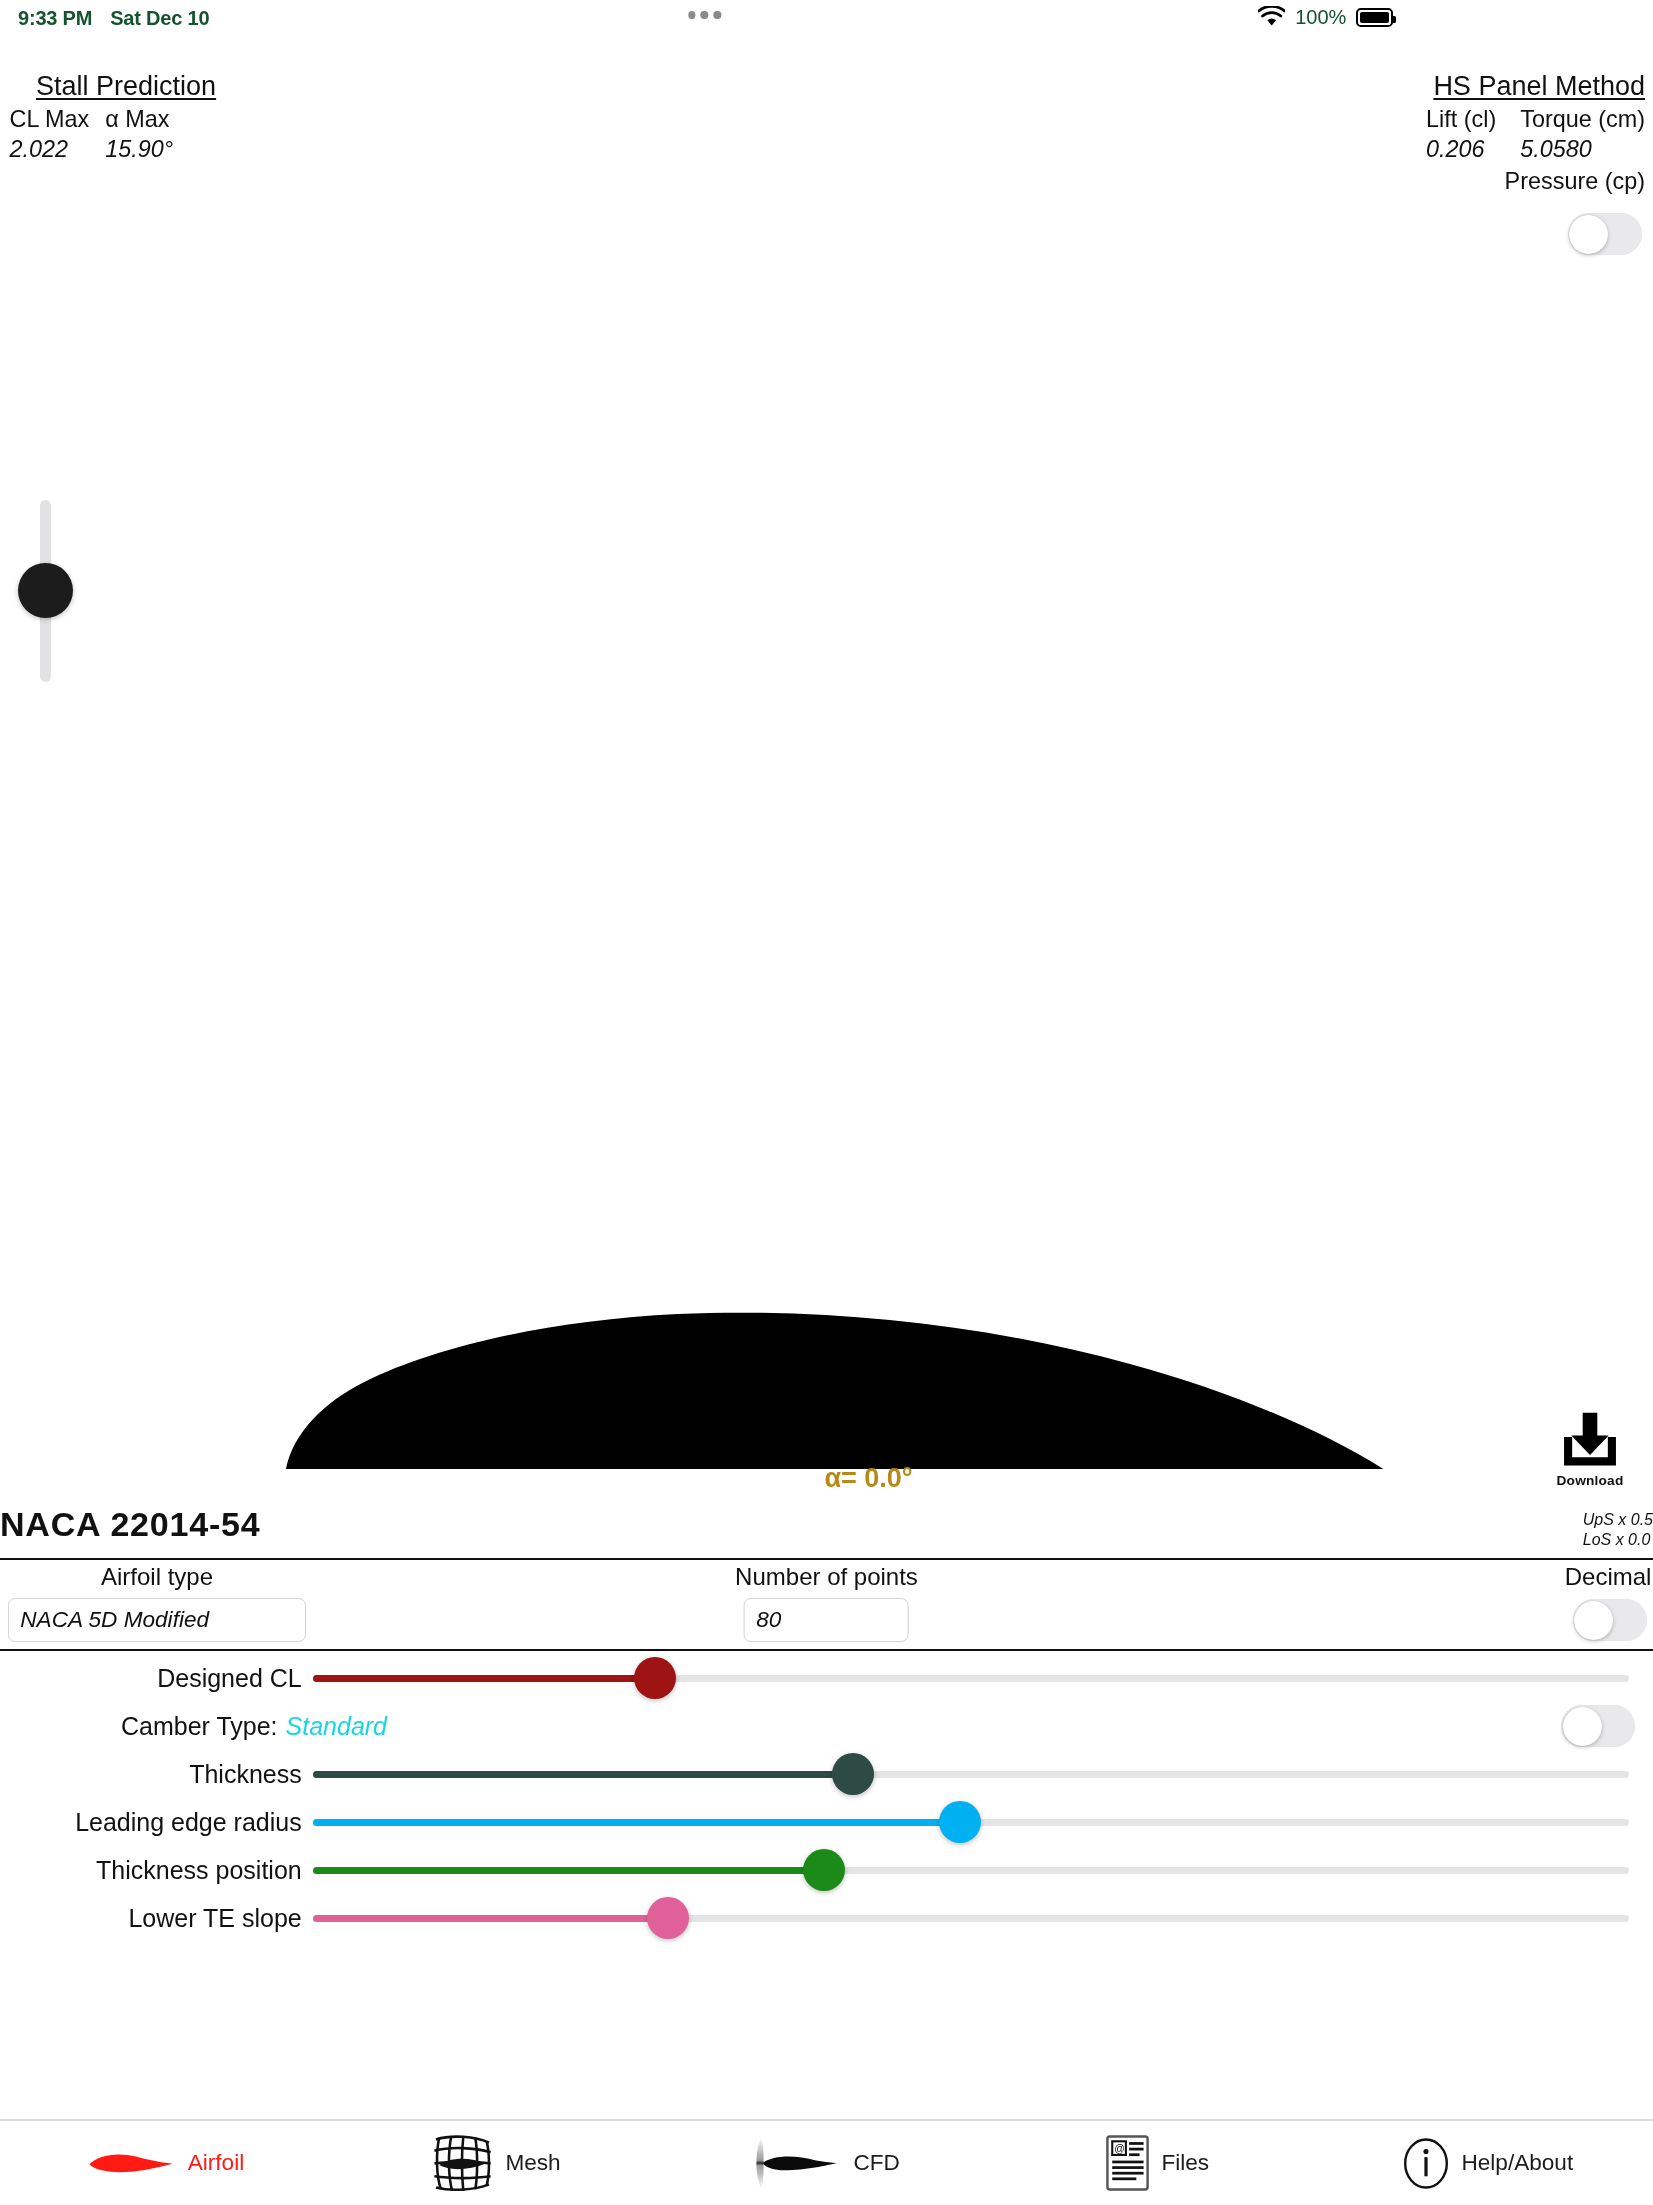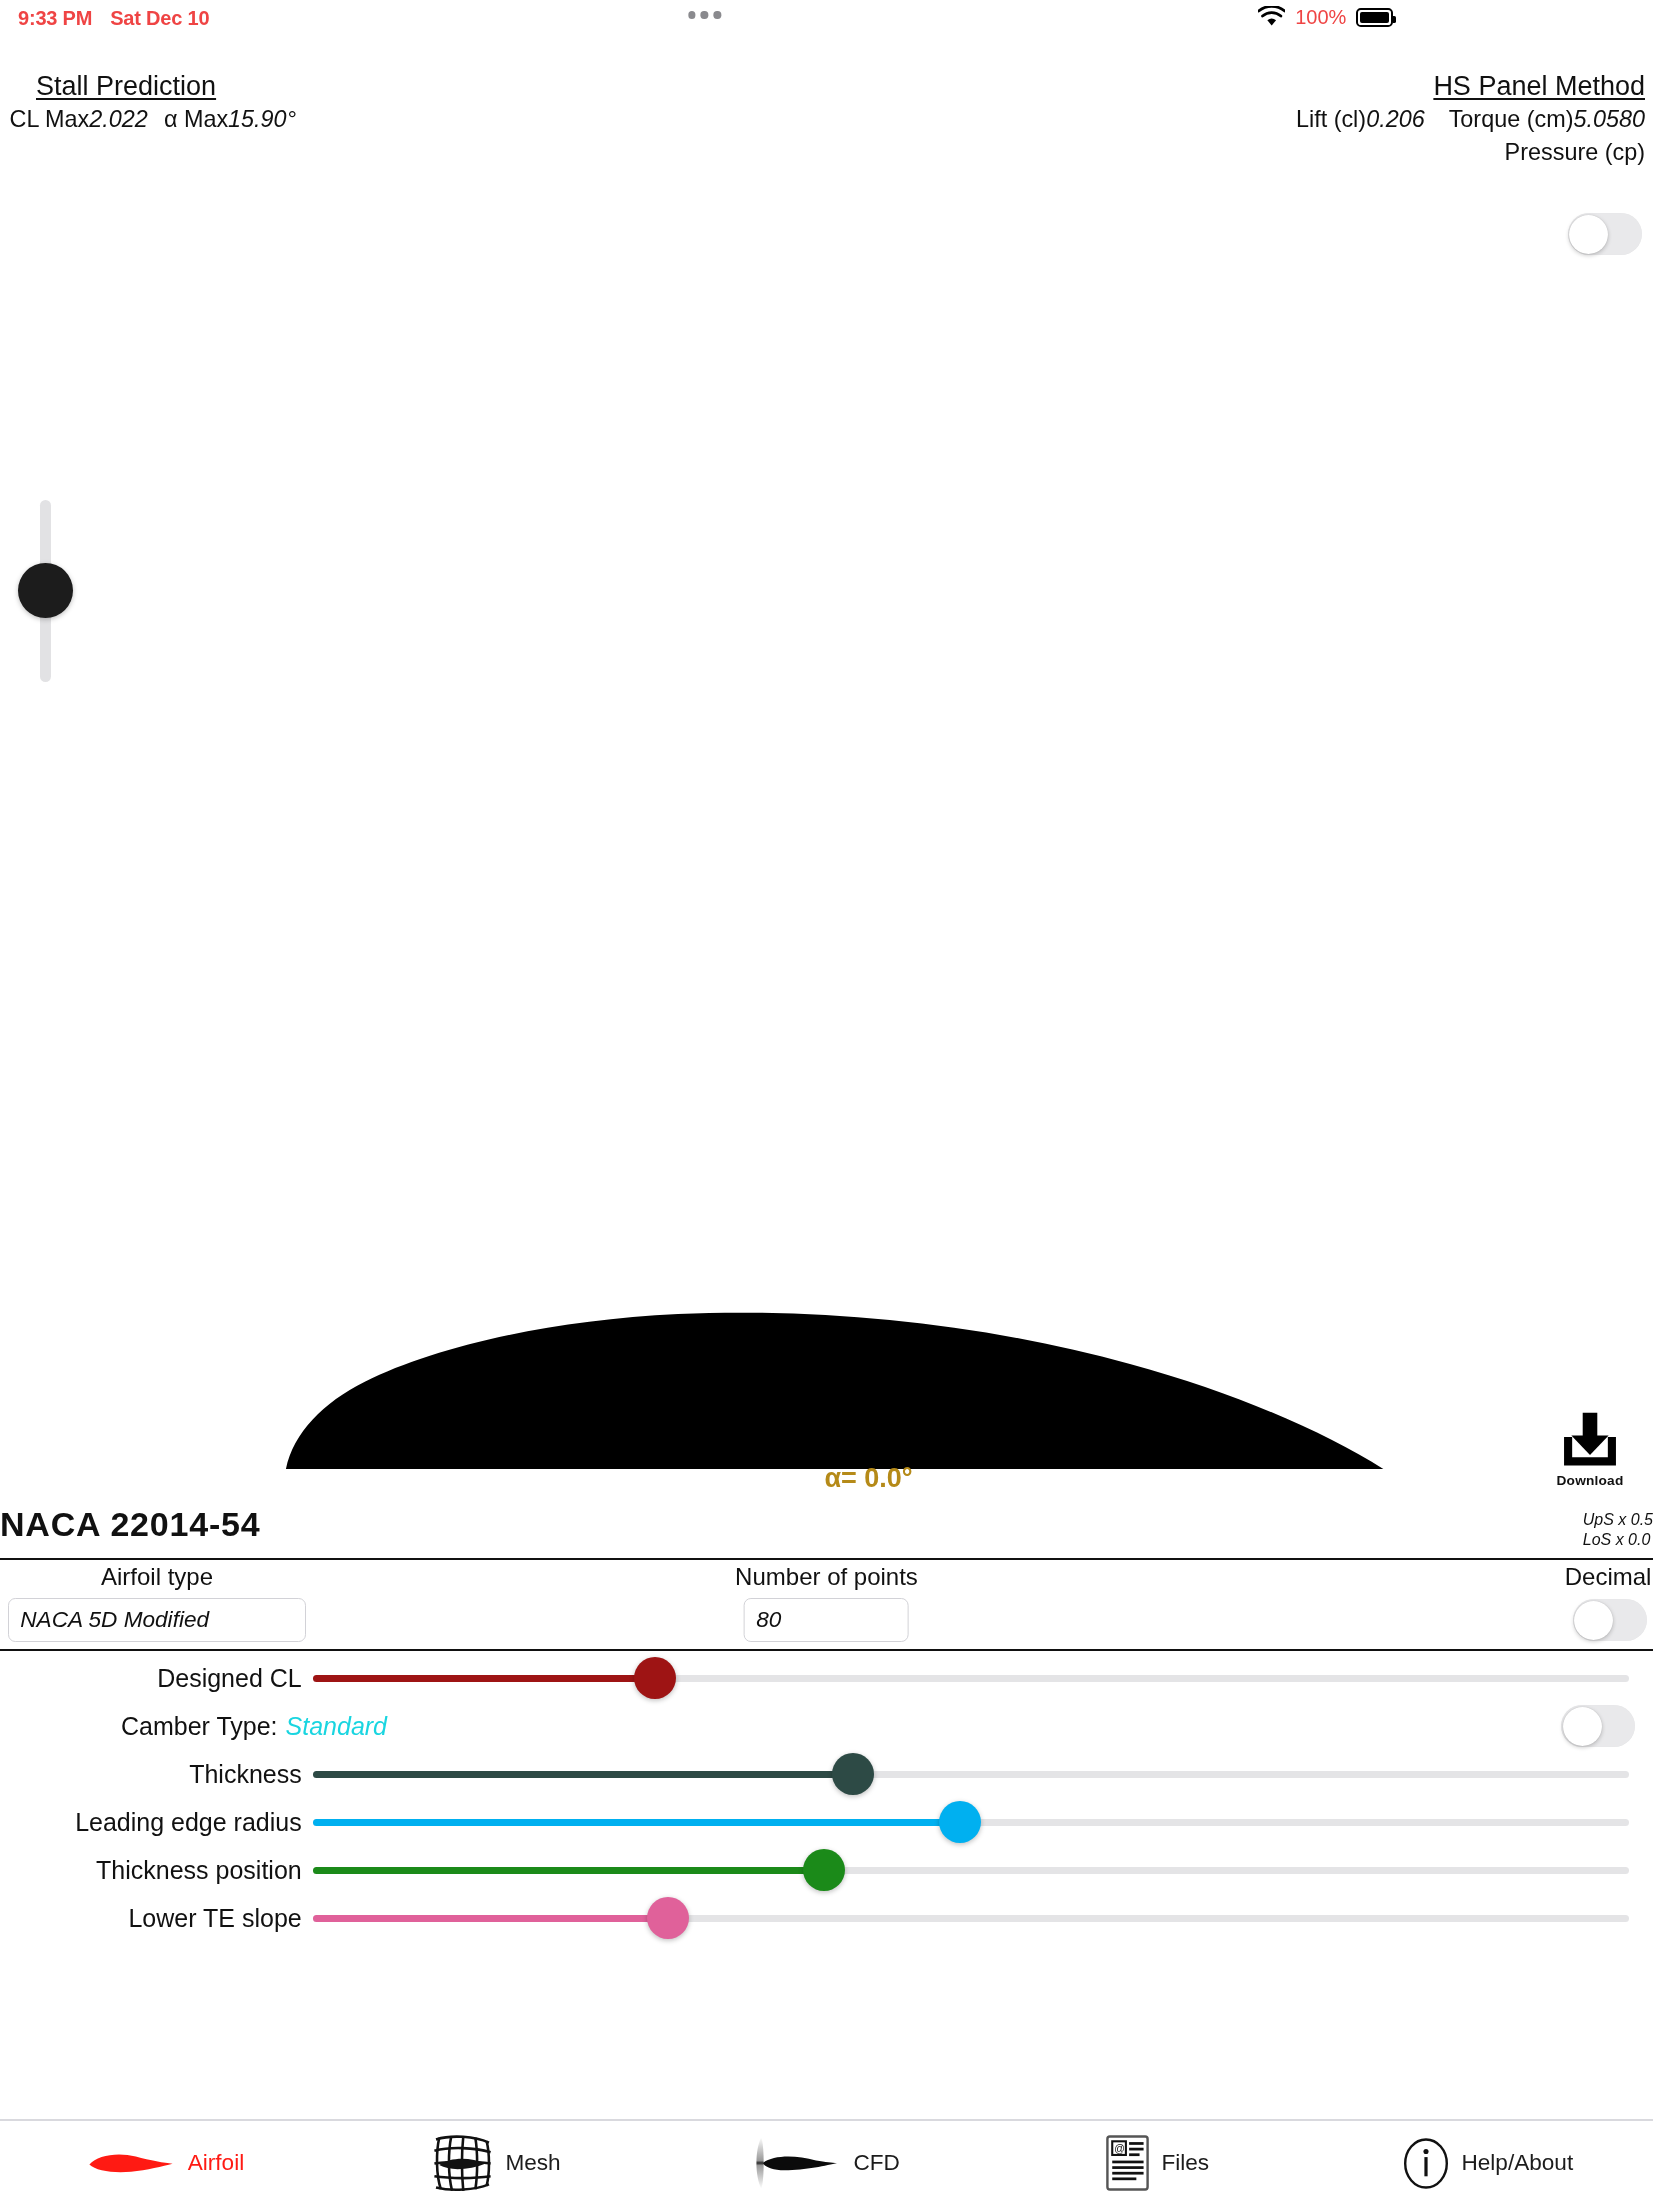--- a/index.html
+++ b/index.html
@@ -8,42 +8,42 @@
     background:#ffffff;
     font-family:"Liberation Sans", sans-serif;
     -webkit-font-smoothing:antialiased;
     overflow:hidden;
   }
   #app { position:relative; width:1653px; height:2205px; background:#fff; }
 
   
   .statusbar {
     position:absolute; top:0; left:0; width:1409px; height:42px;
-    display:flex; align-items:center; color:#ef4444;
+    display:flex; align-items:center; color:#14532d;
   }
   .sb-left { position:absolute; left:18px; top:6.5px; display:flex; align-items:center; gap:18px; }
   .sb-time { font-size:20px; font-weight:600; letter-spacing:-0.2px; }
   .sb-date { font-size:20px; font-weight:600; letter-spacing:-0.2px; }
   .sb-center { position:absolute; left:50%; transform:translateX(-50%); top:11.3px;
                display:flex; gap:5.7px; }
   .sb-dot { width:7.3px; height:7.3px; border-radius:50%; background:#8a8a8e; }
   .sb-right { position:absolute; right:16px; top:5.7px; display:flex; align-items:center; gap:9.7px; }
   .sb-pct { font-size:20px; font-weight:500; }
   .batt { width:37px; height:18.6px; border:2px solid #000; border-radius:4.8px;
           position:relative; display:flex; align-items:center; padding:2px; }
   .batt-fill { width:100%; height:100%; background:#000; border-radius:2px; }
   .batt::after { content:''; position:absolute; right:-4.8px; top:5.7px; width:2.8px; height:7.3px;
                  background:#000; border-radius:0 1.6px 1.6px 0; }
 
   
   .panel { position:absolute; color:#111; }
   .panel-title { font-size:27px; text-decoration:underline; text-underline-offset:3.2px;
                  text-decoration-thickness:2px; white-space:nowrap; }
   .panel-row { display:flex; }
-  .panel-cell { display:flex; flex-direction:row; align-items:flex-end; }
+  .panel-cell { display:flex; flex-direction:column; align-items:flex-start; }
   .panel-label { font-size:23.4px; white-space:nowrap; line-height:1.26; }
   .panel-value { font-size:23.4px; font-style:italic; line-height:1.26; white-space:nowrap; }
 
   #stall-panel { left:8px; top:71px; }
   #stall-panel .panel-title { text-align:left;margin-left:28px; }
   #stall-panel .panel-row { gap:16px; margin-top:3.2px; padding-left:1.6px; }
 
   #hs-panel { right:8px; top:71px; text-align:right; }
   #hs-panel .panel-row { gap:24px; margin-top:3.2px; justify-content:flex-end; }
   #hs-panel .panel-extra { font-size:23.4px; margin-top:4px; }

